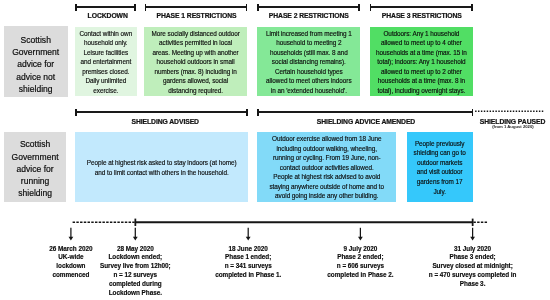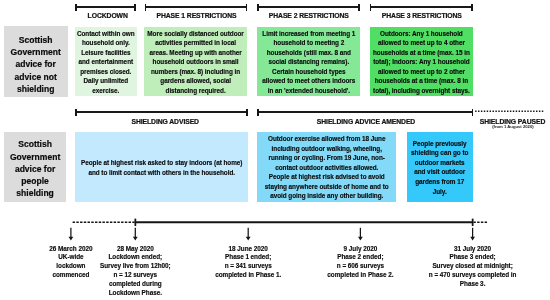--- a/index.html
+++ b/index.html
@@ -5,21 +5,21 @@
   html,body{margin:0;padding:0;}
   body{
     width:550px;height:300px;position:relative;overflow:hidden;
     background:#ffffff;
     font-family:"Liberation Sans",sans-serif;
   }
   .abs{position:absolute;box-sizing:border-box;}
   .box{
     position:absolute;box-sizing:border-box;
     display:flex;align-items:center;justify-content:center;
-    text-align:center;font-weight:bold;color:#111111;
+    text-align:center;font-weight:normal;color:#111111;
     line-height:1.42;
   }
   .label-box{background:#dcdcdc;}
   .ltext{font-size:8.55px;line-height:12.1px;color:#0b0b0b;position:relative;top:3px;-webkit-text-stroke:0.18px #0b0b0b;}
   .btext{font-size:6.4px;line-height:9.6px;letter-spacing:-0.05px;color:#0b0b0b;position:relative;top:0.5px;-webkit-text-stroke:0.14px #0b0b0b;}
   .bracket{position:absolute;}
   .brk-line{position:absolute;background:#1a1a1a;height:2px;}
   .brk-tick{position:absolute;background:#151515;width:1.9px;}
   .brk-label{position:absolute;text-align:center;font-weight:bold;font-size:6.8px;letter-spacing:-0.08px;color:#131313;white-space:nowrap;-webkit-text-stroke:0.22px #131313;}
   .note{position:absolute;text-align:center;font-weight:bold;font-size:4.2px;color:#1a1a1a;white-space:nowrap;}
@@ -129,21 +129,21 @@
   <line x1="3.1" y1="5.3" x2="72.2" y2="5.3" stroke="#151515" stroke-width="1.55" stroke-dasharray="1.45 1.45"></line>
 </svg>
 <div class="brk-label" style="left:512.5px;top:118.3px;transform:translateX(-50%);">SHIELDING PAUSED</div>
 <div class="note" style="left:512.9px;top:124.1px;transform:translateX(-50%);">(from 1 August 2020)</div>
 
 <div class="box label-box" style="left:4.0px;top:131.6px;width:62.2px;height:70.9px;">
   <div class="ltext" style="top:1.7px;">
     <div>Scottish</div>
     <div>Government</div>
     <div>advice for</div>
-    <div>people</div>
+    <div>running</div>
     <div>shielding</div>
   </div>
 </div>
 
 <div class="box row2-box" style="left:75.4px;top:131.7px;width:172.6px;height:70.8px;background:#c2e9fd;">
   <div class="btext">
   <div>People at highest risk asked to stay indoors (at home)</div>
   <div>and to limit contact with others in the household.</div>
   </div>
 </div>

